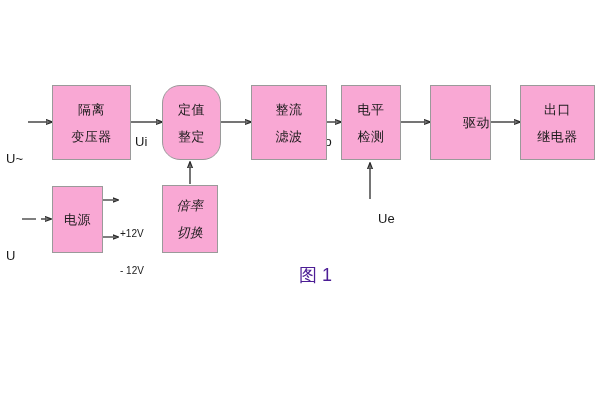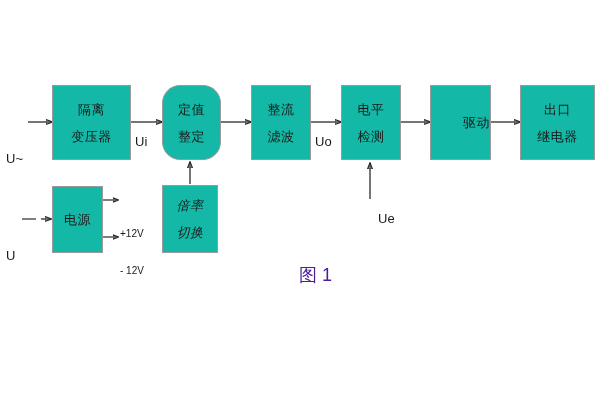--- a/index.html
+++ b/index.html
@@ -15,21 +15,21 @@
     width: 600px;
     height: 400px;
     background: #ffffff;
     overflow: hidden;
   }
   
   .block {
     position: absolute;
     box-sizing: border-box;
     border: 1px solid #9a9a9a;
-    background: #14b8a6;
+    background: #f9a8d4;
     display: flex;
     flex-direction: column;
     align-items: center;
     justify-content: center;
     color: #1a1a1a;
     font-size: 13px;
     line-height: 1.0;
   }
   .block .ln {
     display: block;
@@ -127,21 +127,21 @@
   <div class="block" style="left:52px; top:85px; width:79px; height:75px;">
     <span class="ln">隔离</span>
     <span class="ln">变压器</span>
   </div>
 
   <div class="block" style="left:162px; top:85px; width:59px; height:75px;border-radius:18px;">
     <span class="ln">定值</span>
     <span class="ln">整定</span>
   </div>
 
-  <div class="block" style="left:251px; top:85px; width:60px; height:75px;">
+  <div class="block" style="left:251px; top:85px; width:76px; height:75px;">
     <span class="ln">整流</span>
     <span class="ln">滤波</span>
   </div>
 
   <div class="block" style="left:341px; top:85px; width:60px; height:75px;">
     <span class="ln">电平</span>
     <span class="ln">检测</span>
   </div>
 
   <div class="block" style="left:430px; top:85px; width:61px; height:75px;align-items:flex-end;">

